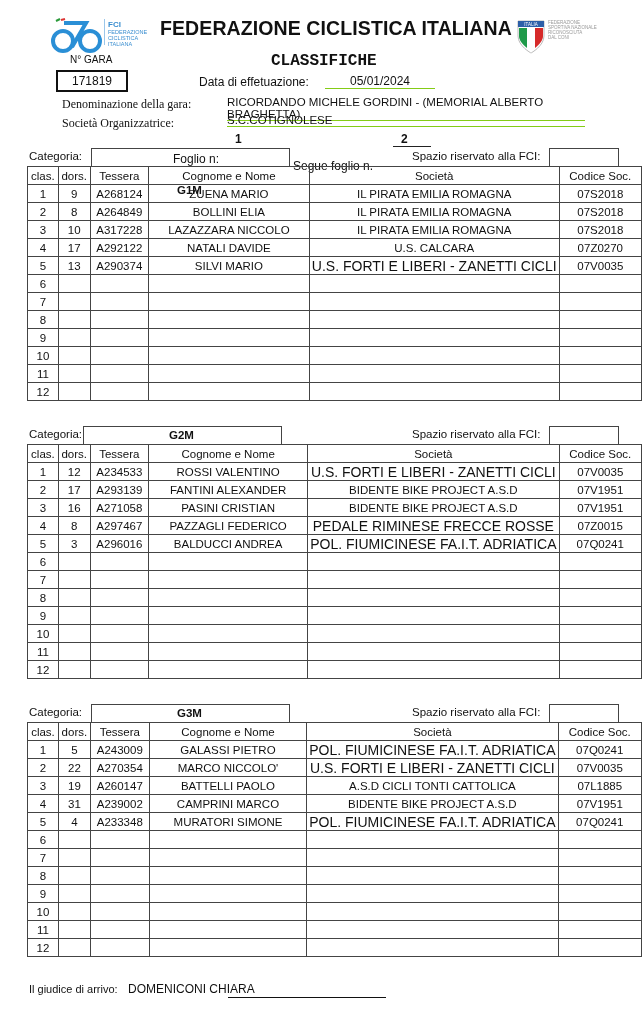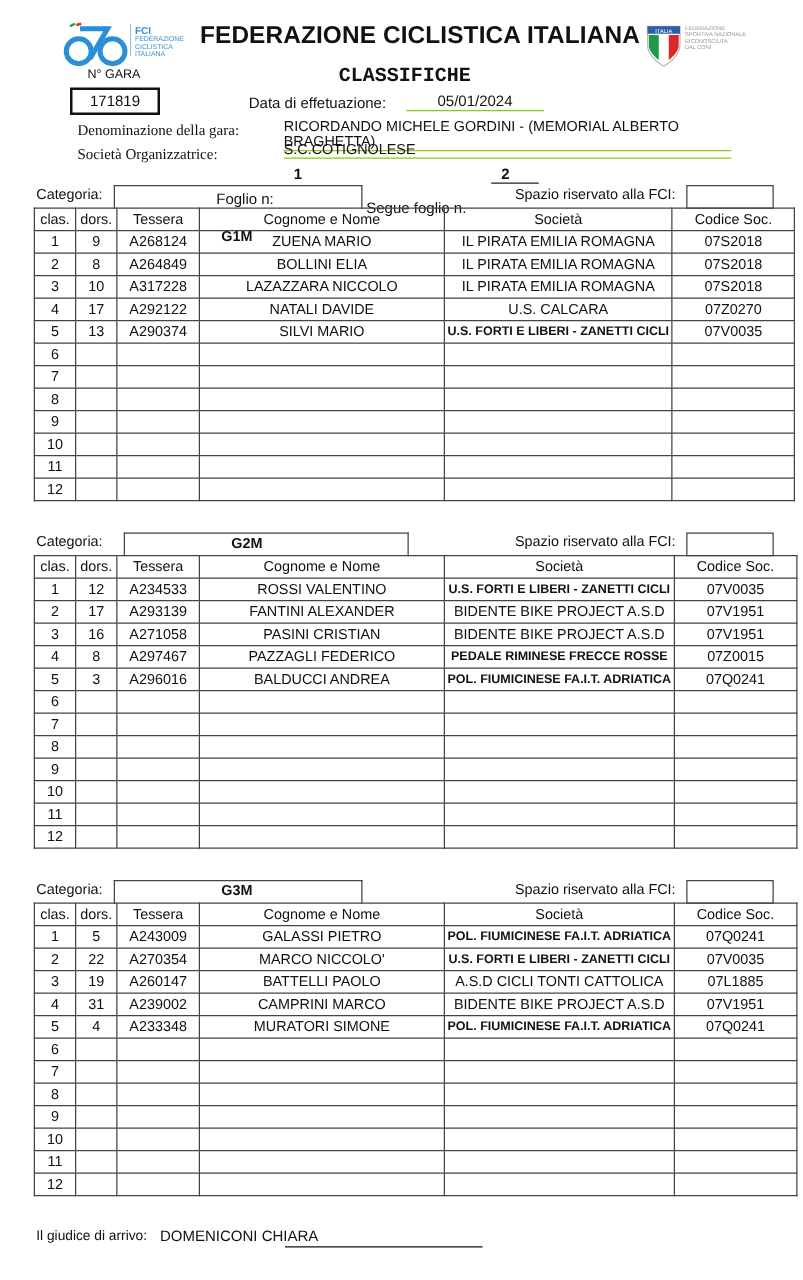--- a/index.html
+++ b/index.html
@@ -9,21 +9,21 @@
   .subtitle{left:271px;top:52px;font-size:16px;font-weight:bold;font-family:Liberation Mono, monospace;}
   .ngara-label{left:70px;top:54px;font-size:10px;}
   .gara-box{left:56px;top:70px;width:68px;height:18px;border:2px solid #111;font-size:12px;text-align:center;line-height:18px;}
   .lbl{font-size:12px;}
   .serif{font-family:"Liberation Serif",serif;font-size:12px;}
   .uline{border-bottom:1px solid #84cc16;font-size:11.5px;}
   .fci-text{left:108px;top:20px;font-size:5.5px;color:#3a8ed0;line-height:6px;}
   .coni-text{left:548px;top:20px;font-size:4.5px;color:#999;line-height:5px;}
   table.sheet{position:absolute;left:27px;border-collapse:collapse;font-size:11.5px;table-layout:fixed;}
   table.sheet td{border:1px solid #444;height:17px;padding:0 2px;text-align:center;white-space:nowrap;overflow:hidden;}
-  table.sheet td.soc-small{font-size:10px;font-weight:bold;}
+  table.sheet td.soc-small{font-size:14px;}
   .cat-row{position:absolute;left:27px;font-size:11.5px;height:18px;}
   .cat-box{position:absolute;border:1px solid #444;border-bottom:none;height:18px;}
   .fci-box{position:absolute;border:1px solid #444;height:17px;width:80px;}
 </style>
 </head>
 <body>
 
 <div class="abs" style="left:50px;top:17px;width:56px;height:38px;">
   <svg width="56" height="38" viewBox="0 0 56 38">
     <path d="M6 4 l4 -2" stroke="#2a9a3a" stroke-width="2"></path>
@@ -200,21 +200,21 @@
           <td></td>
           <td></td>
         </tr>
   </tbody>
     </table>
 </div>
 
 <div>
   <div class="cat-row" style="top:426px;width:590px;">
     <span class="abs" style="left:2px;top:2px;">Categoria:</span>
-    <div class="cat-box" style="left:72px;top:0;width:197px;padding-left:29px;">
+    <div class="cat-box" style="left:56px;top:0;width:197px;">
       <span class="abs" style="left:85px;top:2px;font-weight:bold;">G2M</span>
     </div>
     <span class="abs" style="left:385px;top:2px;">Spazio riservato alla FCI:</span>
     <div class="fci-box" style="left:522px;top:0;width:68px;"></div>
   </div>
   <table class="sheet" style="top:444px;">
     <colgroup>
         <col style="width:33px">
         <col style="width:33px">
         <col style="width:66px">

